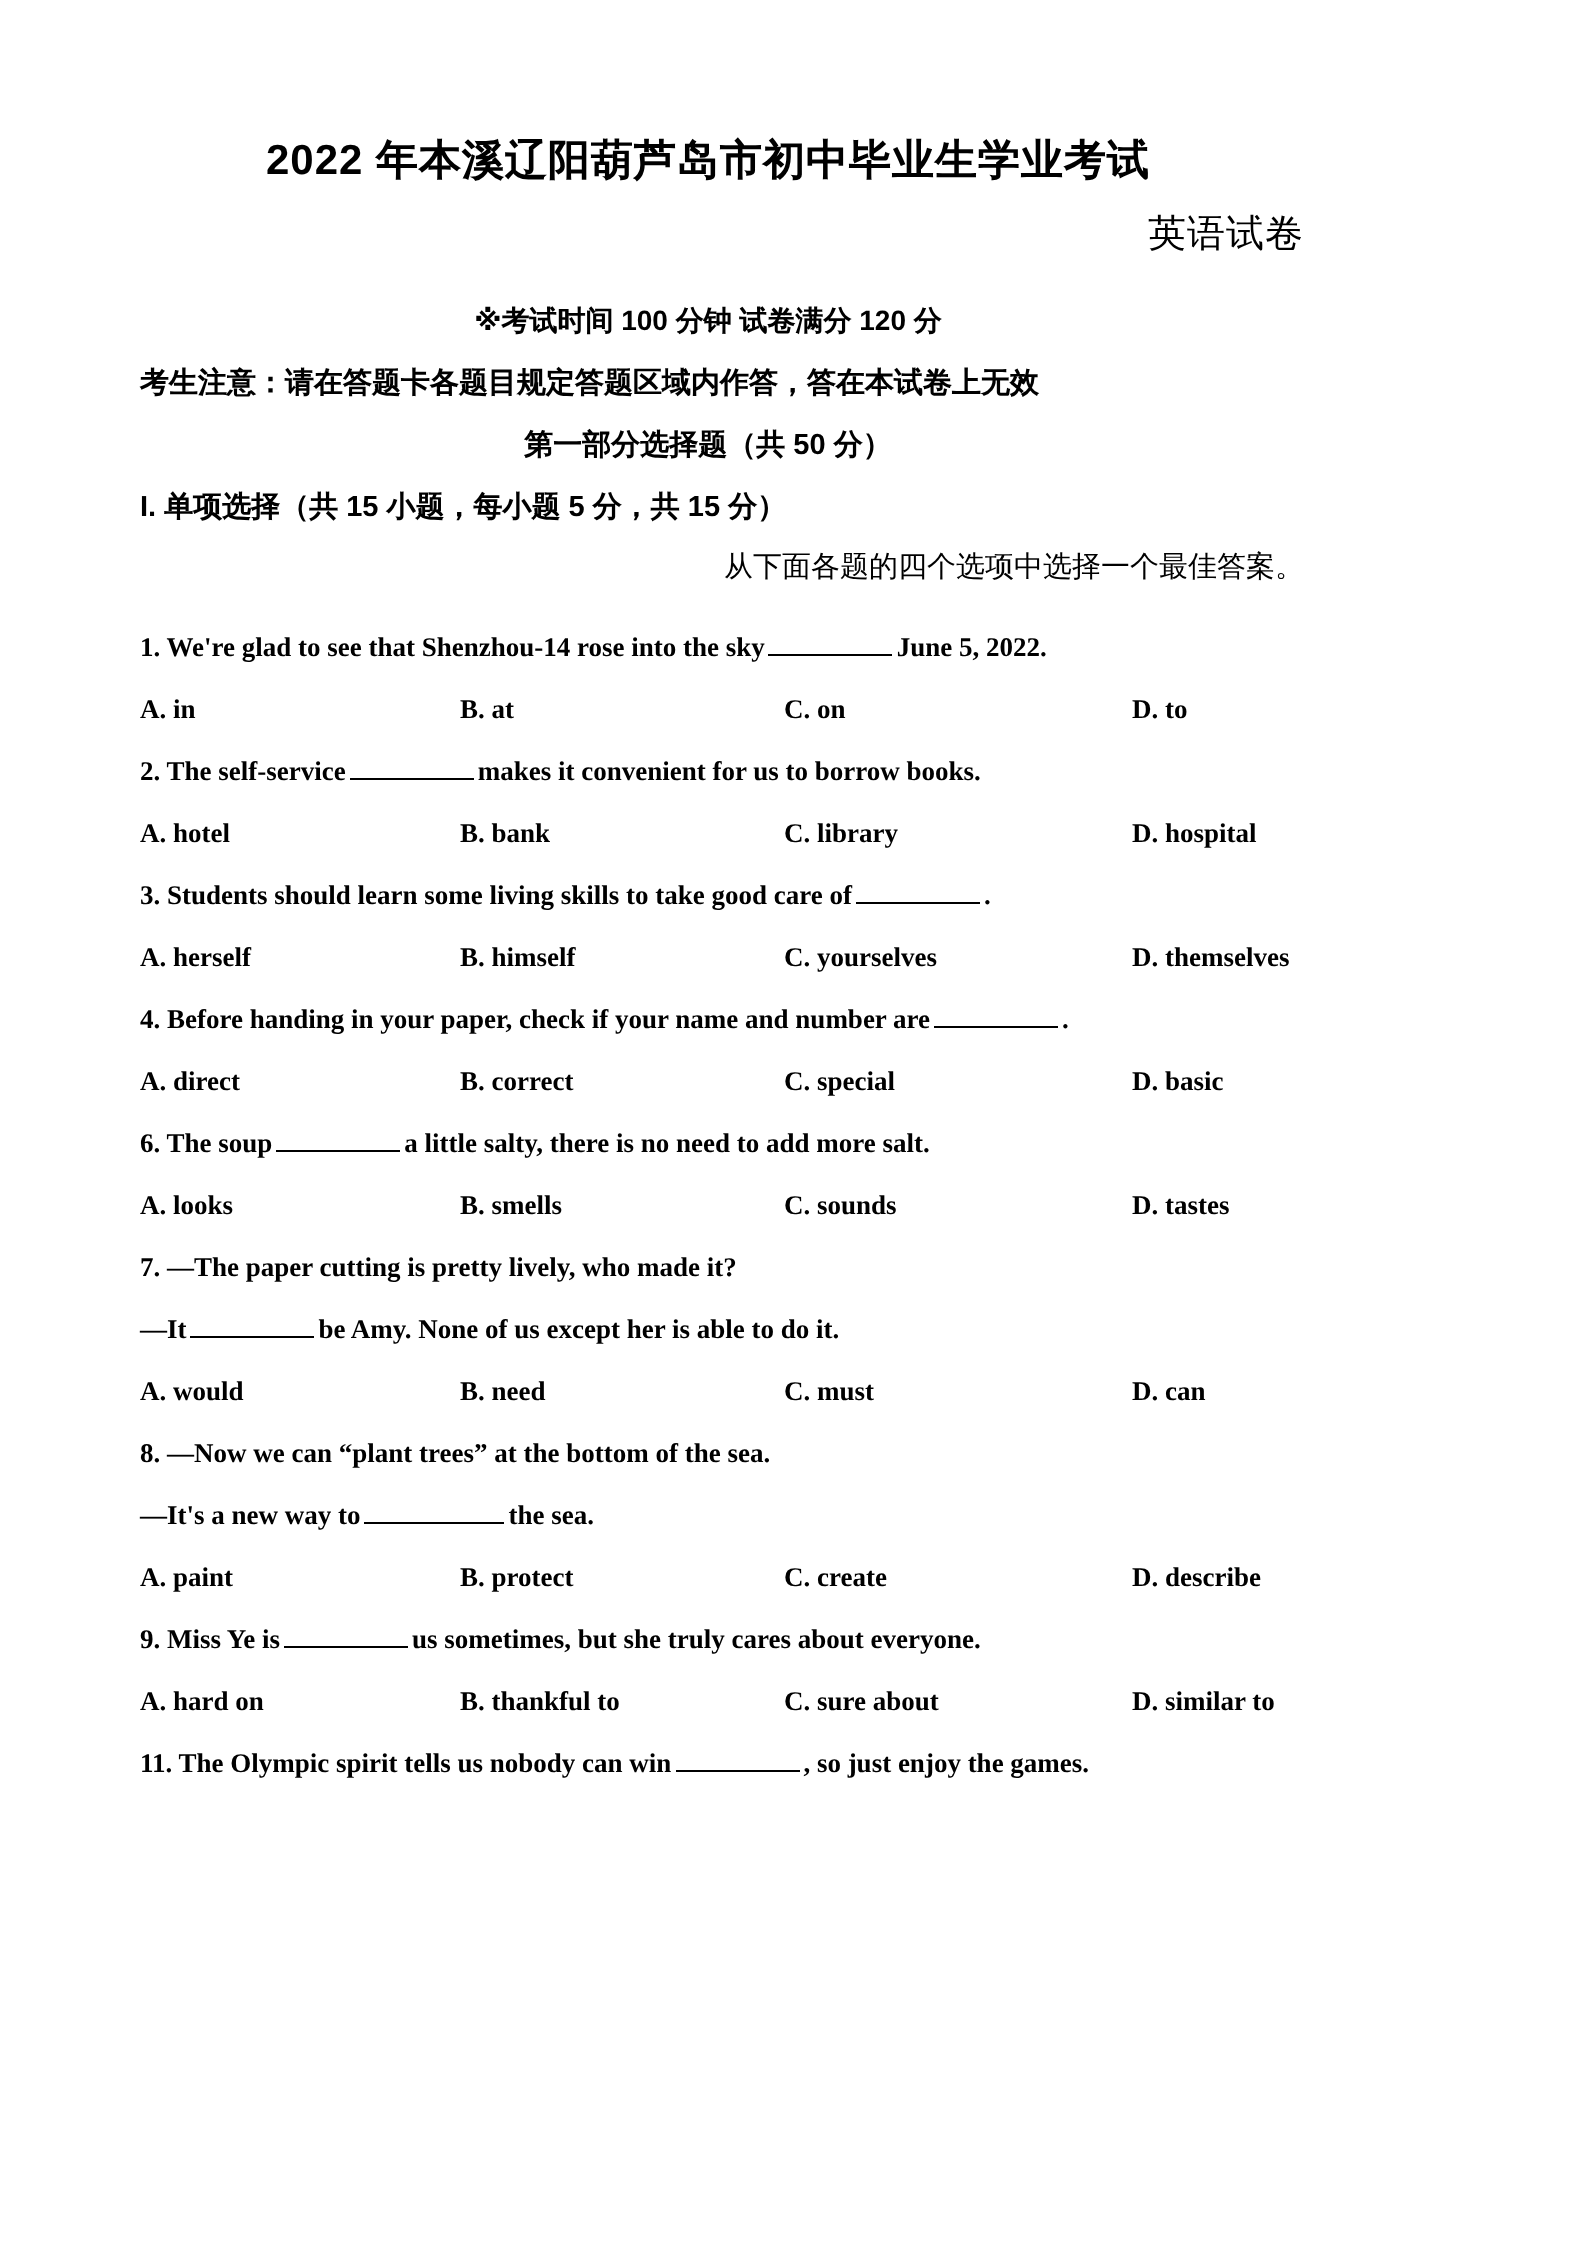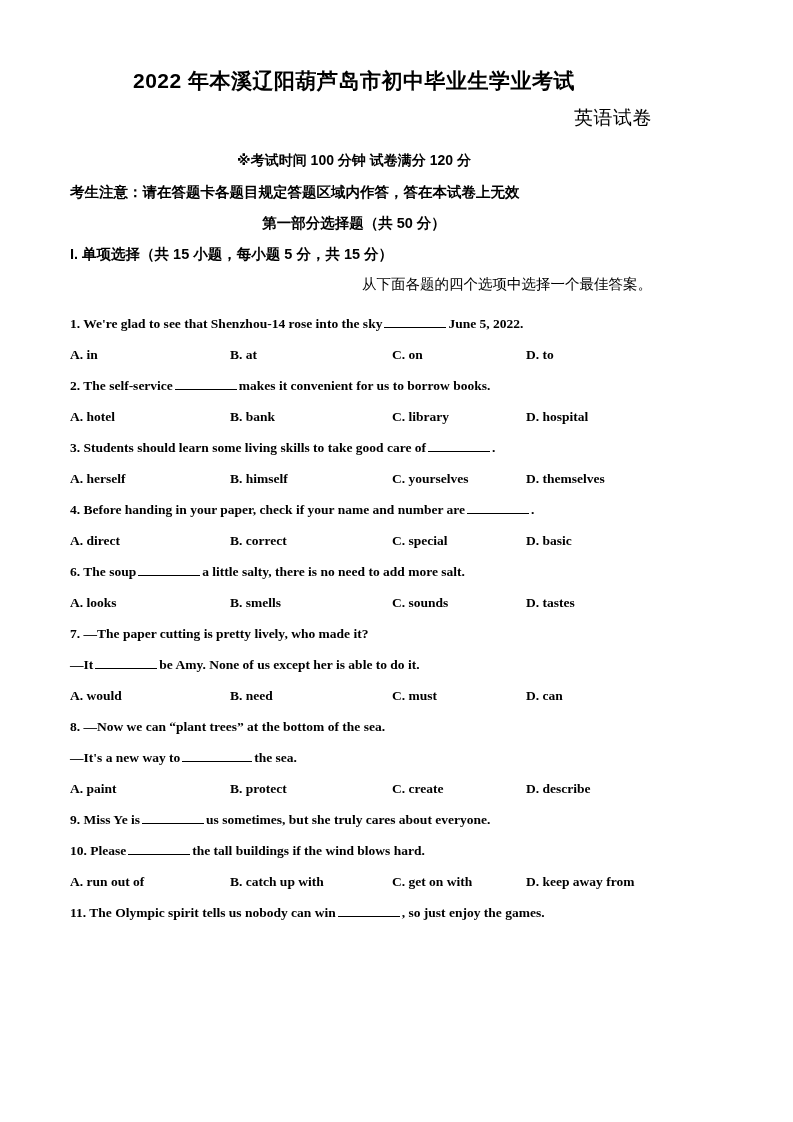--- a/index.html
+++ b/index.html
@@ -120,21 +120,21 @@
     white-space: nowrap;
   }
   .opt {
     position: absolute;
     top: 0;
     white-space: nowrap;
   }
   .opt-a { left: 0px; }
   .opt-b { left: 160px; }
   .opt-c { left: 322px; }
-  .opt-d { left: 456px; }
+  .opt-d { left: 496px; }
 
   .blank {
     display: inline-block;
     border-bottom: 1px solid #000;
     vertical-align: baseline;
     margin: 0 2px;
     height: 11px;
   }
   .blank-md { width: 62px; }
   .blank-lg { width: 70px; }
@@ -213,28 +213,25 @@
         <div class="q-stem"><span>—It's a new way to</span><span class="blank blank-lg"></span><span>the sea.</span></div>
         <div class="q-options">
           <span class="opt opt-a">A. paint</span>
           <span class="opt opt-b">B. protect</span>
           <span class="opt opt-c">C. create</span>
           <span class="opt opt-d">D. describe</span>
         </div>
       </div>
       <div class="q-block">
         <div class="q-stem"><span>9. Miss Ye is</span><span class="blank blank-md"></span><span>us sometimes, but she truly cares about everyone.</span></div>
-      </div>
-      <div class="q-block">
-        <div class="q-stem"><span>10. Please</span><span class="blank blank-md"></span><span>the tall buildings if the wind blows hard.</span></div>
-        <div class="q-options">
-          <span class="opt opt-a">A. run out of</span>
-          <span class="opt opt-b">B. catch up with</span>
-          <span class="opt opt-c">C. get on with</span>
-          <span class="opt opt-d">D. keep away from</span>
+        <div class="q-options">
+          <span class="opt opt-a">A. hard on</span>
+          <span class="opt opt-b">B. thankful to</span>
+          <span class="opt opt-c">C. sure about</span>
+          <span class="opt opt-d">D. similar to</span>
         </div>
       </div>
       <div class="q-block">
         <div class="q-stem"><span>11. The Olympic spirit tells us nobody can win</span><span class="blank blank-md"></span><span>, so just enjoy the games.</span></div>
       </div>
     </div>
 
 </div>
 
 </body></html>

